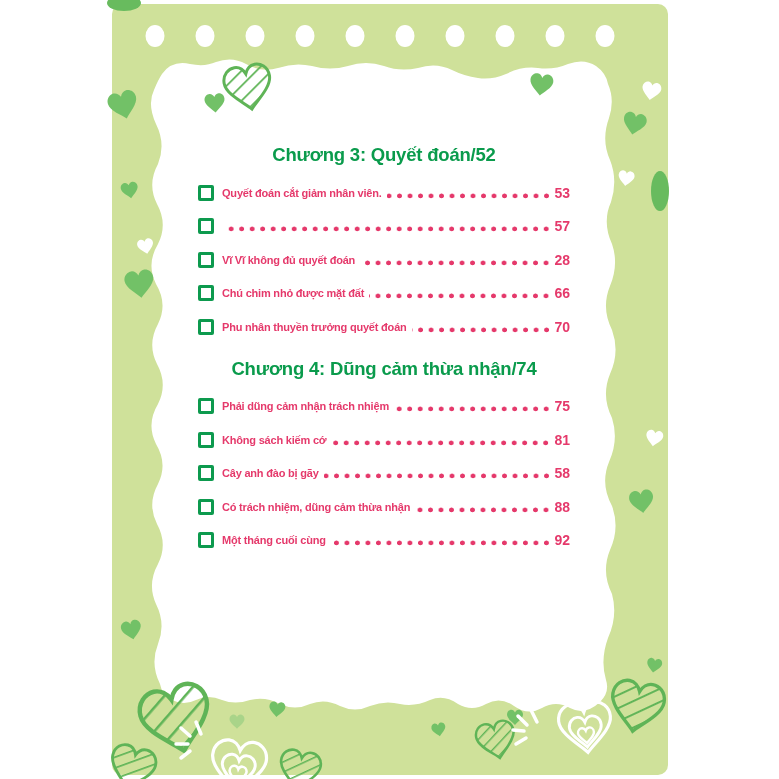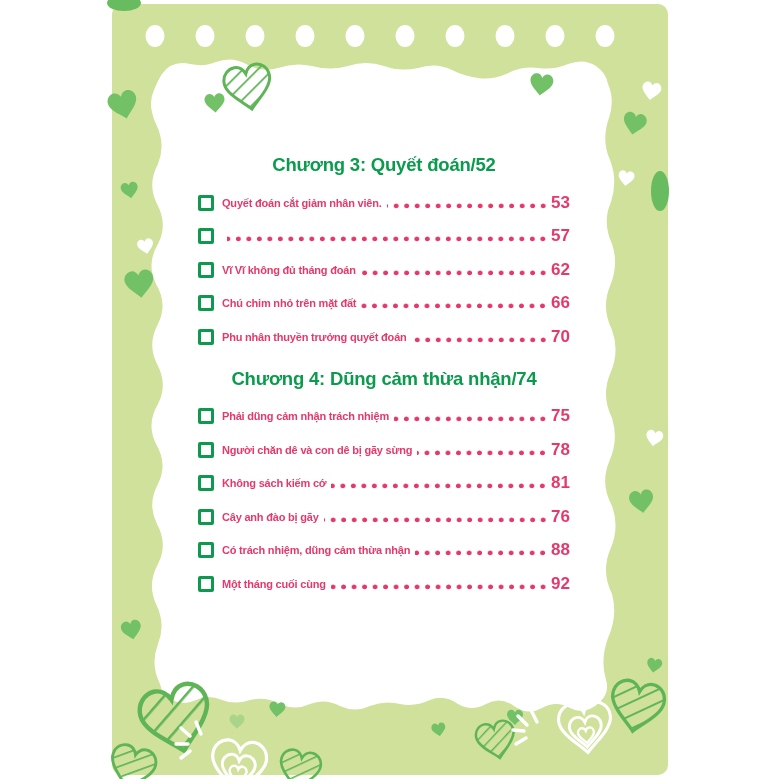--- a/index.html
+++ b/index.html
@@ -1,32 +1,32 @@
 <!DOCTYPE html>
 <html><head>
 <meta charset="utf-8">
 <style>
   html,body{margin:0;padding:0;background:#ffffff;}
   #page{position:relative;width:779px;height:779px;overflow:hidden;
         font-family:"Liberation Sans","DejaVu Sans",sans-serif;}
   #bg{position:absolute;left:0;top:0;width:779px;height:779px;}
-  .toc{position:absolute;left:198px;top:150px;width:372px;}
+  .toc{position:absolute;left:198px;top:140px;width:372px;}
   .section-title{height:30px;line-height:30px;text-align:center;
         font-weight:bold;font-size:18.5px;letter-spacing:-0.2px;color:#0a9b4c;}
   .rows{margin-top:6px;}
   .section2{margin-top:10px;}
   .row{height:33.5px;display:flex;align-items:center;}
   .checkbox{flex:none;width:10px;height:10px;border:3px solid #0d9a4e;
         border-radius:2px;background:#ffffff;margin-right:8px;}
   .label{flex:none;font-weight:bold;font-size:11px;letter-spacing:-0.2px;
         color:#e5396b;white-space:nowrap;}
   .leader{flex:1;min-width:8px;height:16px;margin:2px 3px 0 5px;
         background-image:radial-gradient(circle at 50% 62%,#e5396b 2.1px,transparent 2.7px);
         background-size:10.5px 16px;background-repeat:repeat-x;background-position:right 50%;}
-  .pagenum{flex:none;font-weight:bold;font-size:17px;color:#e5396b;}
+  .pagenum{flex:none;font-weight:bold;font-size:14px;color:#e5396b;}
 </style>
 </head>
 <body>
 
 <div id="page">
 
   <svg id="bg" viewBox="0 0 779 779">
     <defs>
       <path id="heartPath" d="M0,7.5 C-2.5,4.5 -10,-0.5 -10,-5.5 C-10,-9.5 -7,-11.5 -4.5,-11.5
         C-2.5,-11.5 -0.8,-10 0,-8 C0.8,-10 2.5,-11.5 4.5,-11.5 C7,-11.5 10,-9.5 10,-5.5
@@ -139,27 +139,27 @@
         <span class="leader"></span>
         <span class="pagenum">53</span>
       </div>
       <div class="row">
         <span class="checkbox"></span>
         <span class="leader"></span>
         <span class="pagenum">57</span>
       </div>
       <div class="row">
         <span class="checkbox"></span>
-        <span class="label">Vĩ Vĩ không đủ tháng đoán</span>
-        <span class="leader"></span>
-        <span class="pagenum">62</span>
-      </div>
-      <div class="row">
-        <span class="checkbox"></span>
-        <span class="label">Chú chim nhỏ trên mặt đất</span>
+        <span class="label">Vĩ Vĩ không đủ quyết đoán</span>
+        <span class="leader"></span>
+        <span class="pagenum">28</span>
+      </div>
+      <div class="row">
+        <span class="checkbox"></span>
+        <span class="label">Chú chim nhỏ được mặt đất</span>
         <span class="leader"></span>
         <span class="pagenum">66</span>
       </div>
       <div class="row">
         <span class="checkbox"></span>
         <span class="label">Phu nhân thuyền trưởng quyết đoán</span>
         <span class="leader"></span>
         <span class="pagenum">70</span>
       </div>
     </div>
@@ -168,35 +168,29 @@
       <div class="section-title">Chương 4: Dũng cảm thừa nhận/74</div>
       <div class="rows">
         <div class="row">
           <span class="checkbox"></span>
           <span class="label">Phải dũng cảm nhận trách nhiệm</span>
           <span class="leader"></span>
           <span class="pagenum">75</span>
         </div>
         <div class="row">
           <span class="checkbox"></span>
-          <span class="label">Người chăn dê và con dê bị gãy sừng</span>
-          <span class="leader"></span>
-          <span class="pagenum">78</span>
-        </div>
-        <div class="row">
-          <span class="checkbox"></span>
           <span class="label">Không sách kiếm cớ</span>
           <span class="leader"></span>
           <span class="pagenum">81</span>
         </div>
         <div class="row">
           <span class="checkbox"></span>
           <span class="label">Cây anh đào bị gãy</span>
           <span class="leader"></span>
-          <span class="pagenum">76</span>
+          <span class="pagenum">58</span>
         </div>
         <div class="row">
           <span class="checkbox"></span>
           <span class="label">Có trách nhiệm, dũng cảm thừa nhận</span>
           <span class="leader"></span>
           <span class="pagenum">88</span>
         </div>
         <div class="row">
           <span class="checkbox"></span>
           <span class="label">Một tháng cuối cùng</span>

